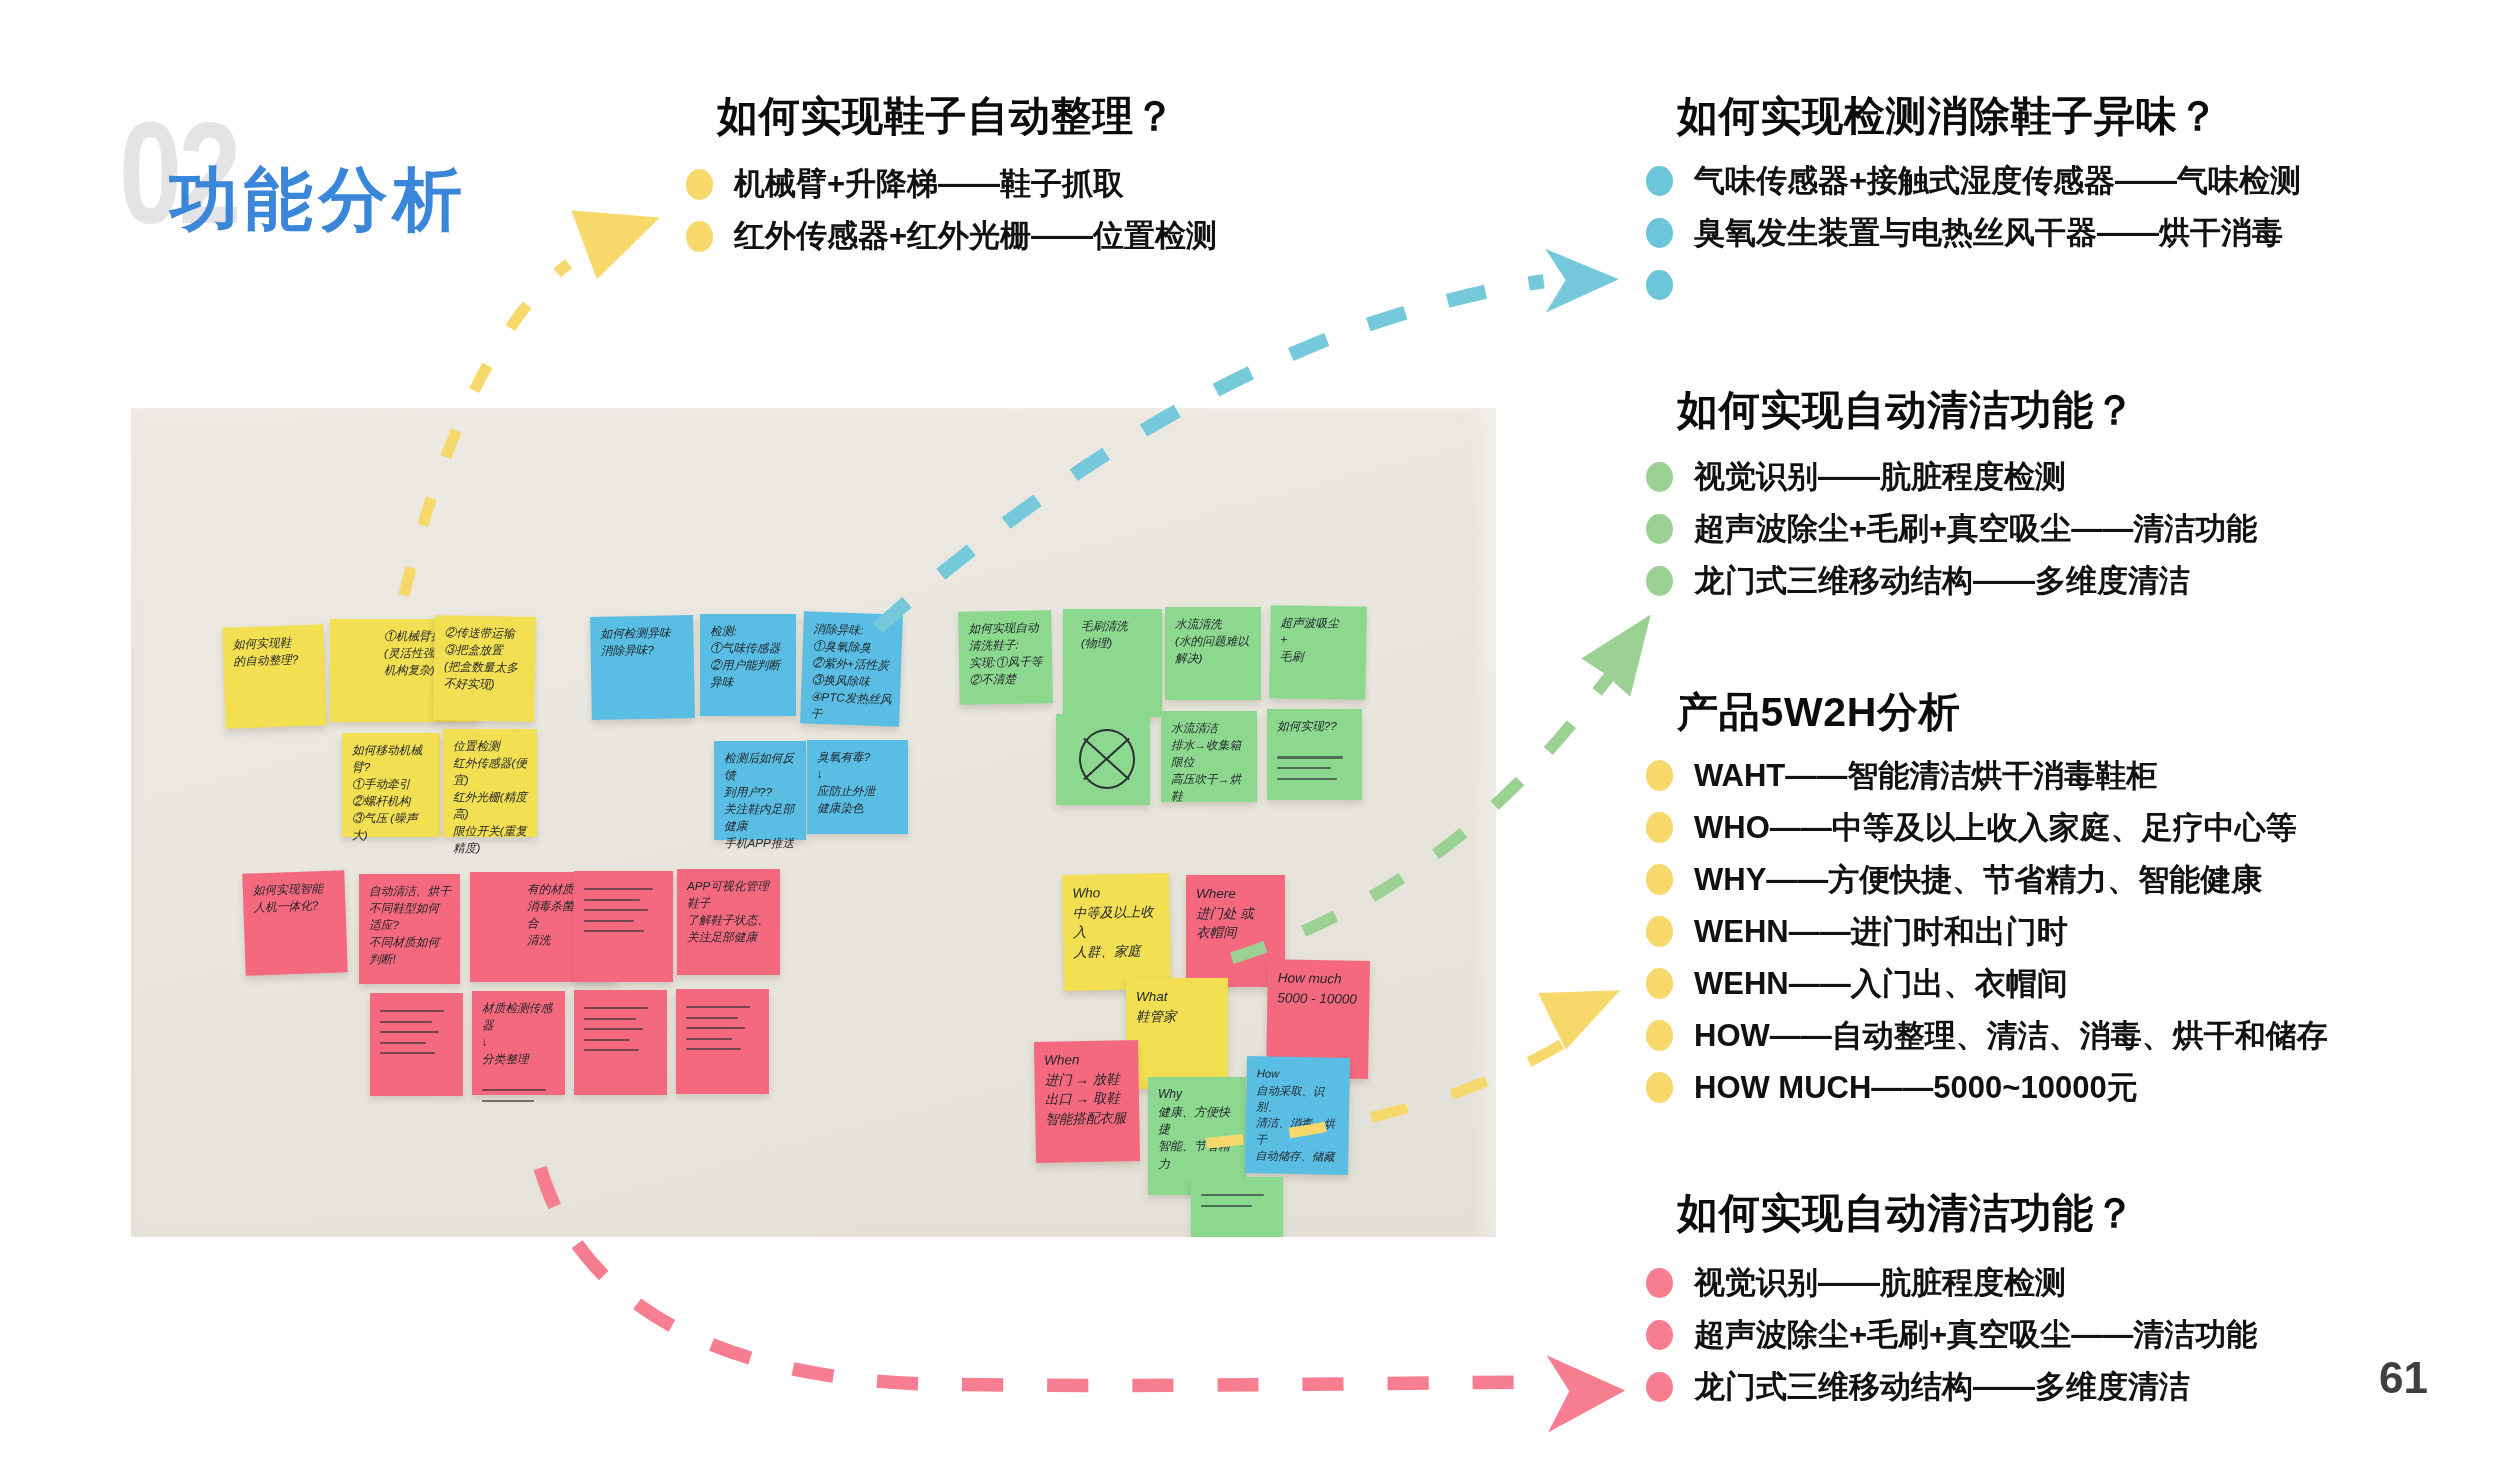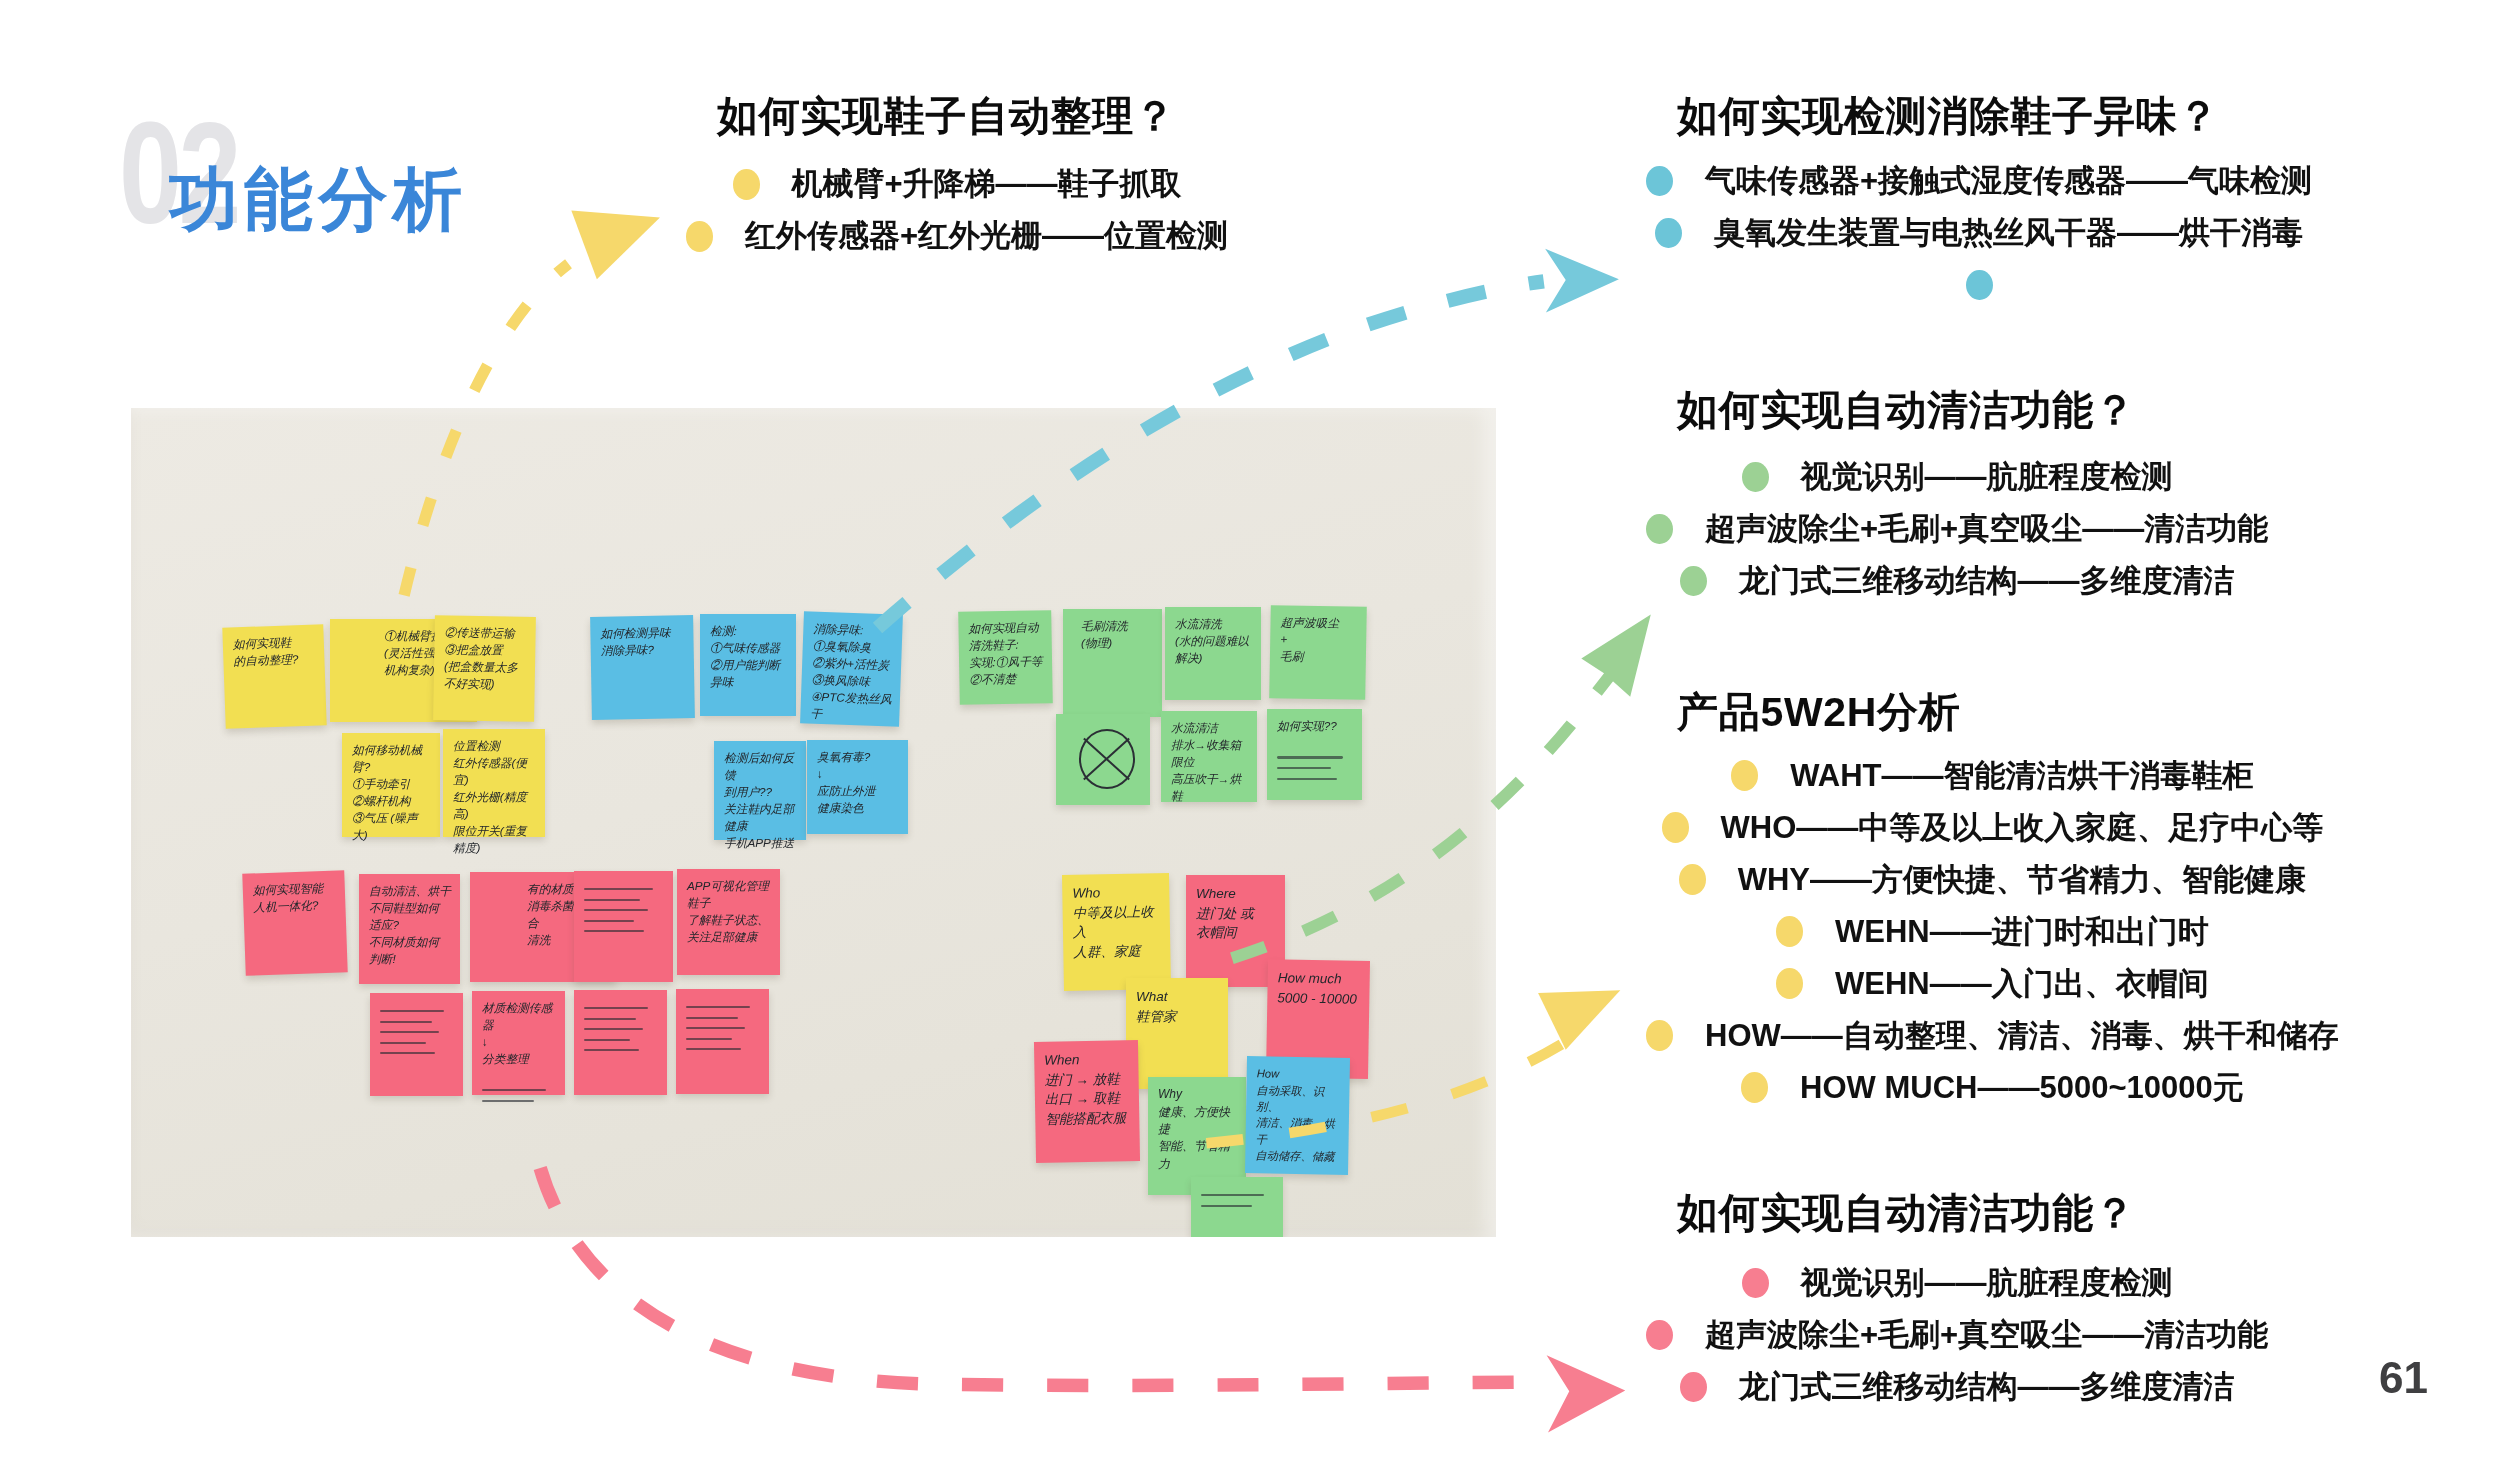--- a/index.html
+++ b/index.html
@@ -27,21 +27,21 @@
        border:2.1px solid #2b2f35;border-radius:50%;}
   .cross::before,.cross::after{content:"";position:absolute;left:-8%;top:48%;width:116%;height:2.1px;
        background:#2b2f35;}
   .cross::before{transform:rotate(42deg);} .cross::after{transform:rotate(-42deg);}
 
   
   .sec{position:absolute;z-index:3;}
   .sec h2{margin:0 0 0 31px;font-size:41px;line-height:48px;font-weight:800;color:#0c0c0c;
        letter-spacing:0.7px;white-space:nowrap;}
   .items{display:block;}
-  .li{display:flex;align-items:center;height:52px;gap:32px;white-space:nowrap;justify-content:center;}
+  .li{display:flex;align-items:center;height:52px;gap:21px;white-space:nowrap;}
   .bullet{flex:0 0 auto;width:27px;height:30.5px;border-radius:50%;}
   .itxt{font-size:31px;font-weight:600;color:#111;}
 
   #sec0{left:686px;top:92px;} #sec0 .items{margin-top:18.4px;}
   #sec1{left:1646px;top:92px;} #sec1 .items{margin-top:15px;}
   #sec2{left:1646px;top:386px;} #sec2 .items{margin-top:17px;}
   #sec3{left:1646px;top:688px;} #sec3 .items{margin-top:13.5px;}
   #sec4{left:1646px;top:1189px;} #sec4 .items{margin-top:20px;}
 
   
@@ -67,21 +67,21 @@
     </div>
     <div class="note" style="left: 199px; top: 211px; width: 103px; height: 103px; background: rgb(242, 223, 82); transform: rotate(0deg); padding-left: 44px;">
       <div class="ntxt">①机械臂抓取<br>(灵活性强 但是<br>机构复杂)</div>
     </div>
     <div class="note" style="left: 303px; top: 208px; width: 101px; height: 105px; background: rgb(242, 223, 82); transform: rotate(1deg);">
       <div class="ntxt">②传送带运输<br>③把盒放置<br>(把盒数量太多<br>不好实现)</div>
     </div>
     <div class="note" style="left: 211px; top: 325px; width: 98px; height: 104px; background: rgb(242, 223, 82); transform: rotate(0deg);">
       <div class="ntxt">如何移动机械臂?<br>①手动牵引<br>②螺杆机构<br>③气压 (噪声大)</div>
     </div>
-    <div class="note" style="left: 312px; top: 321px; width: 102px; height: 108px; background: rgb(242, 223, 82); transform: rotate(0deg);">
+    <div class="note" style="left: 312px; top: 321px; width: 94px; height: 108px; background: rgb(242, 223, 82); transform: rotate(0deg);">
       <div class="ntxt">位置检测<br>红外传感器(便宜)<br>红外光栅(精度高)<br>限位开关(重复精度)</div>
     </div>
     <div class="note" style="left: 460px; top: 208px; width: 103px; height: 103px; background: rgb(90, 190, 228); transform: rotate(-1deg);">
       <div class="ntxt">如何检测异味<br>消除异味?</div>
     </div>
     <div class="note" style="left: 569px; top: 206px; width: 96px; height: 102px; background: rgb(90, 190, 228); transform: rotate(0deg);">
       <div class="ntxt">检测:<br>①气味传感器<br>②用户能判断<br>异味</div>
     </div>
     <div class="note" style="left: 671px; top: 205px; width: 99px; height: 112px; background: rgb(90, 190, 228); transform: rotate(2deg);">
       <div class="ntxt">消除异味:<br>①臭氧除臭<br>②紫外+活性炭<br>③换风除味<br>④PTC发热丝风干</div>

